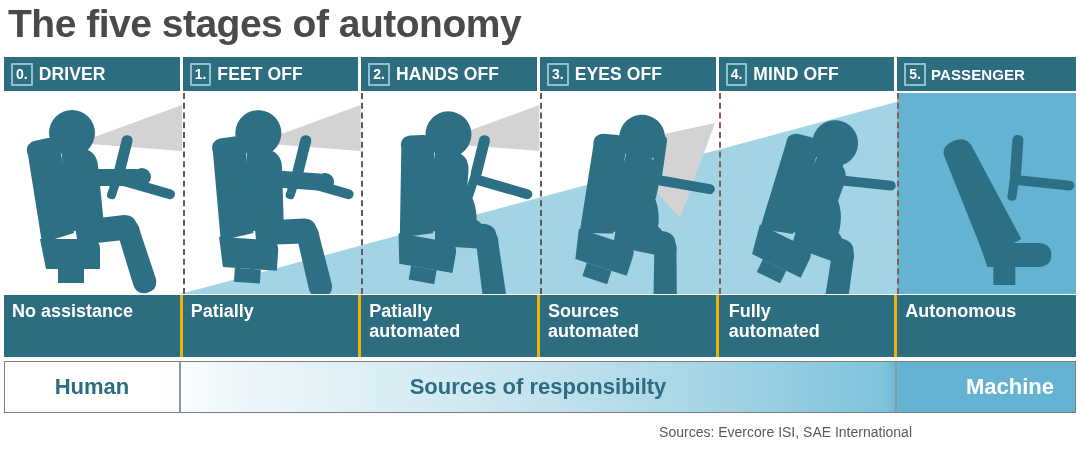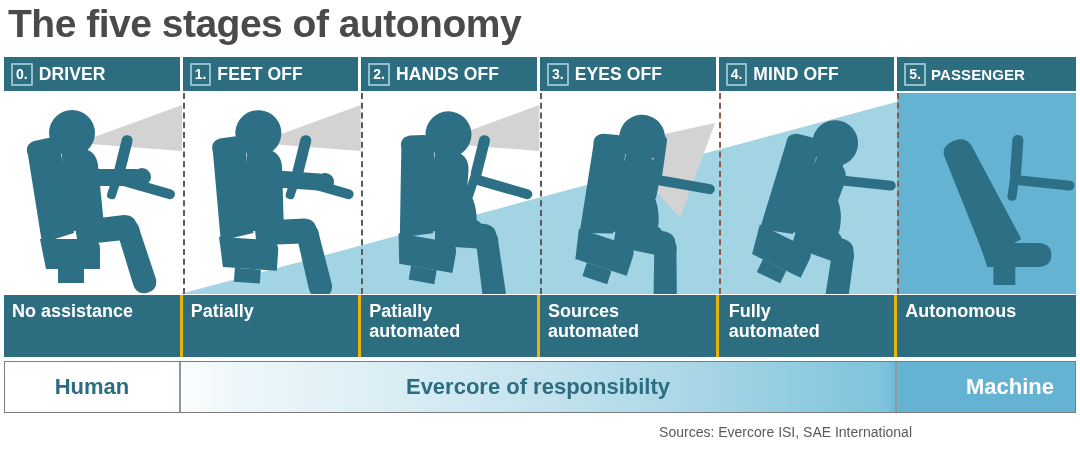--- a/index.html
+++ b/index.html
@@ -280,21 +280,21 @@
       </div>
     </div>
 
   <div class="resprow">
     <div class="respsep" style="left:174px;"></div>
     <div class="respsep" style="left:890px;"></div>
     <div class="respcell" style="left:0px;width:174px;">
       <span class="resplabel resp-human">Human</span>
     </div>
     <div class="respcell" style="left:176px;width:714px;">
-      <span class="resplabel resp-mid">Evercore of responsibilty</span>
+      <span class="resplabel resp-mid">Sources of responsibilty</span>
     </div>
     <div class="respcell" style="left:892px;width:178px;margin-left:24px;">
       <span class="resplabel resp-machine">Machine</span>
     </div>
   </div>
 
   <div class="source">Sources: Evercore ISI, SAE International</div>
 </div>
 
 </body></html>

